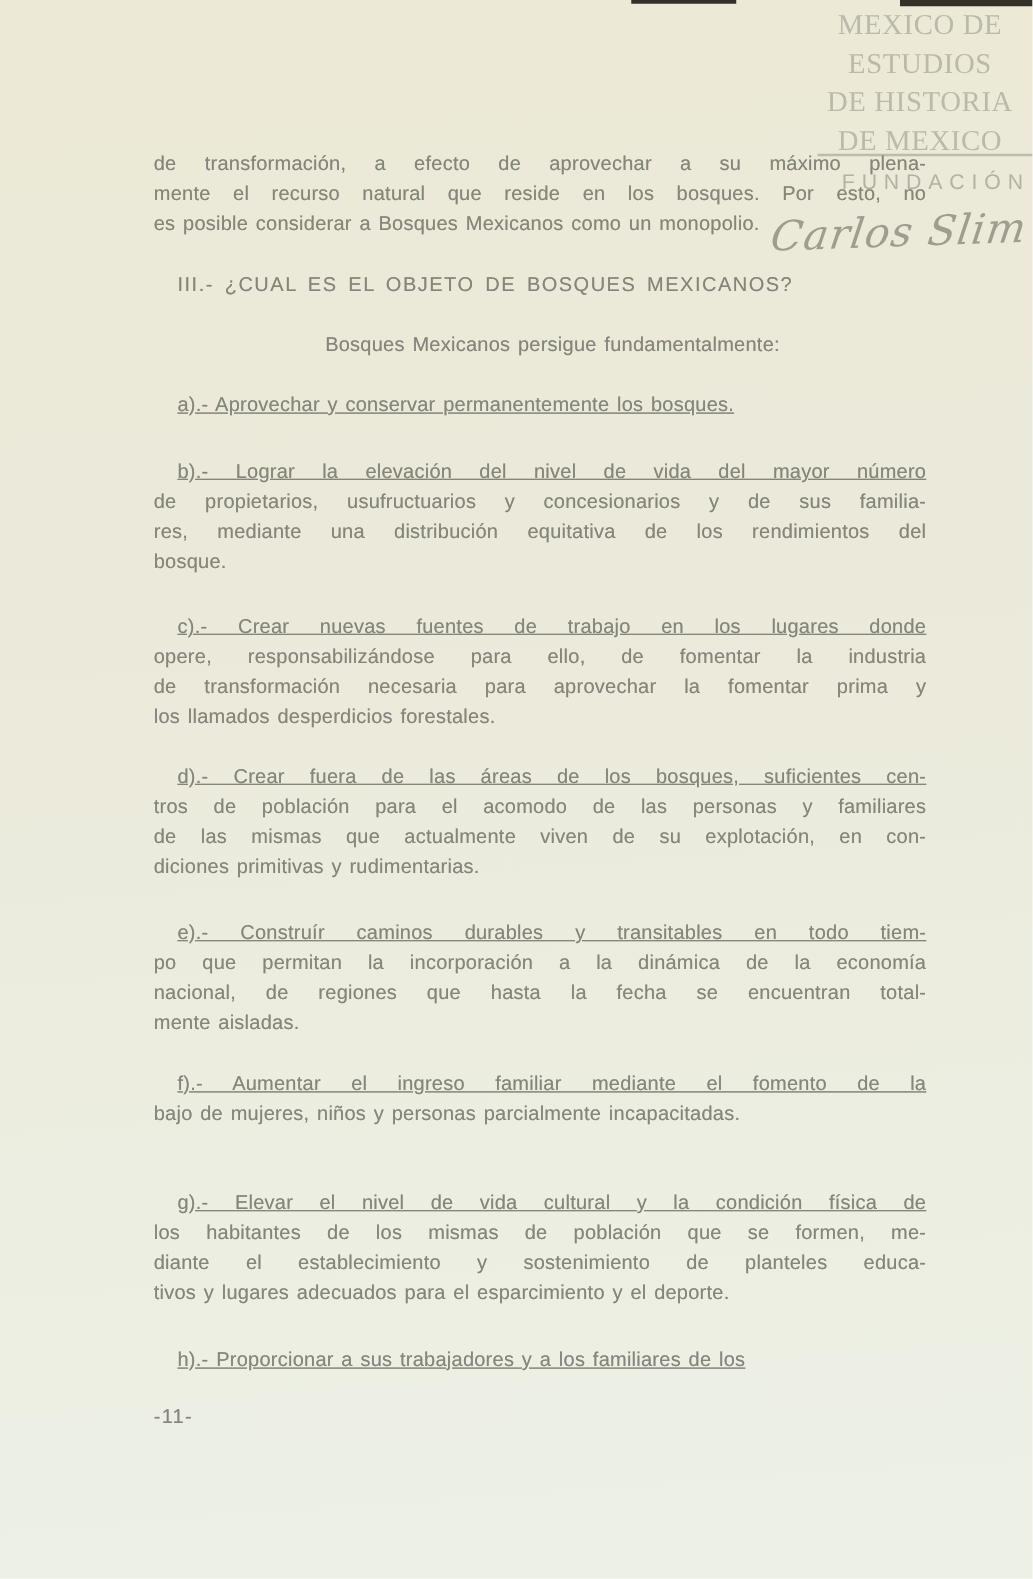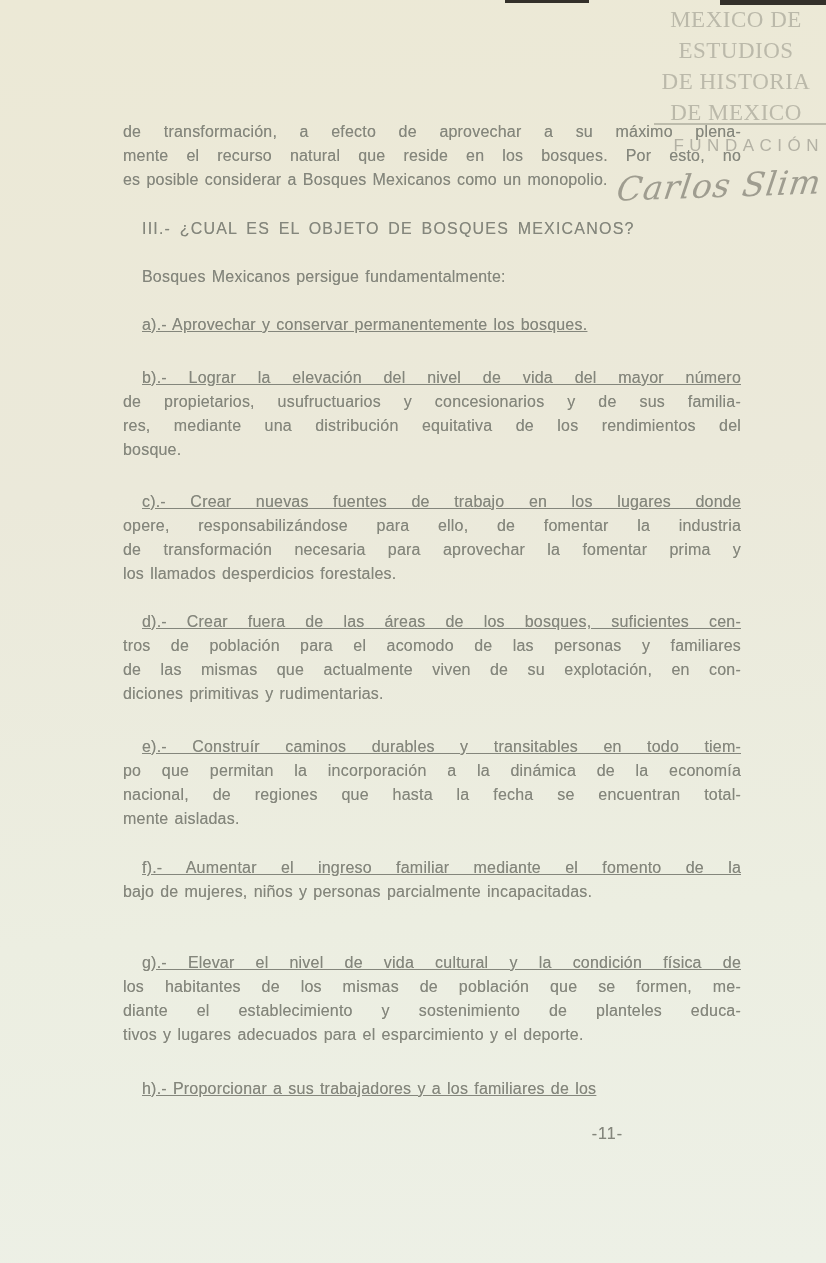--- a/index.html
+++ b/index.html
@@ -113,27 +113,27 @@
     width: 600px;
     letter-spacing: 1.2px;
     word-spacing: 3px;
   }
   .lead-line {
     left: 142px;
     width: 600px;
   }
   .page-number {
     width: 500px;
-    text-align: right;
+    text-align: left;
     letter-spacing: 1px;
   }
 
   .p-cont   { top: 120px; }
   .heading  { top: 217px; }
-  .lead-line{ top: 265px; }
+  .lead-line{ top: 265px; text-align: center; }
   .p-a { top: 313px; }
   .p-b { top: 366px; }
   .p-c { top: 490px; }
   .p-d { top: 610px; }
   .p-e { top: 735px; }
   .p-f { top: 856px; }
   .p-g { top: 951px; }
   .p-h { top: 1077px; }
   .page-number { top: 1122px; }
 </style>

